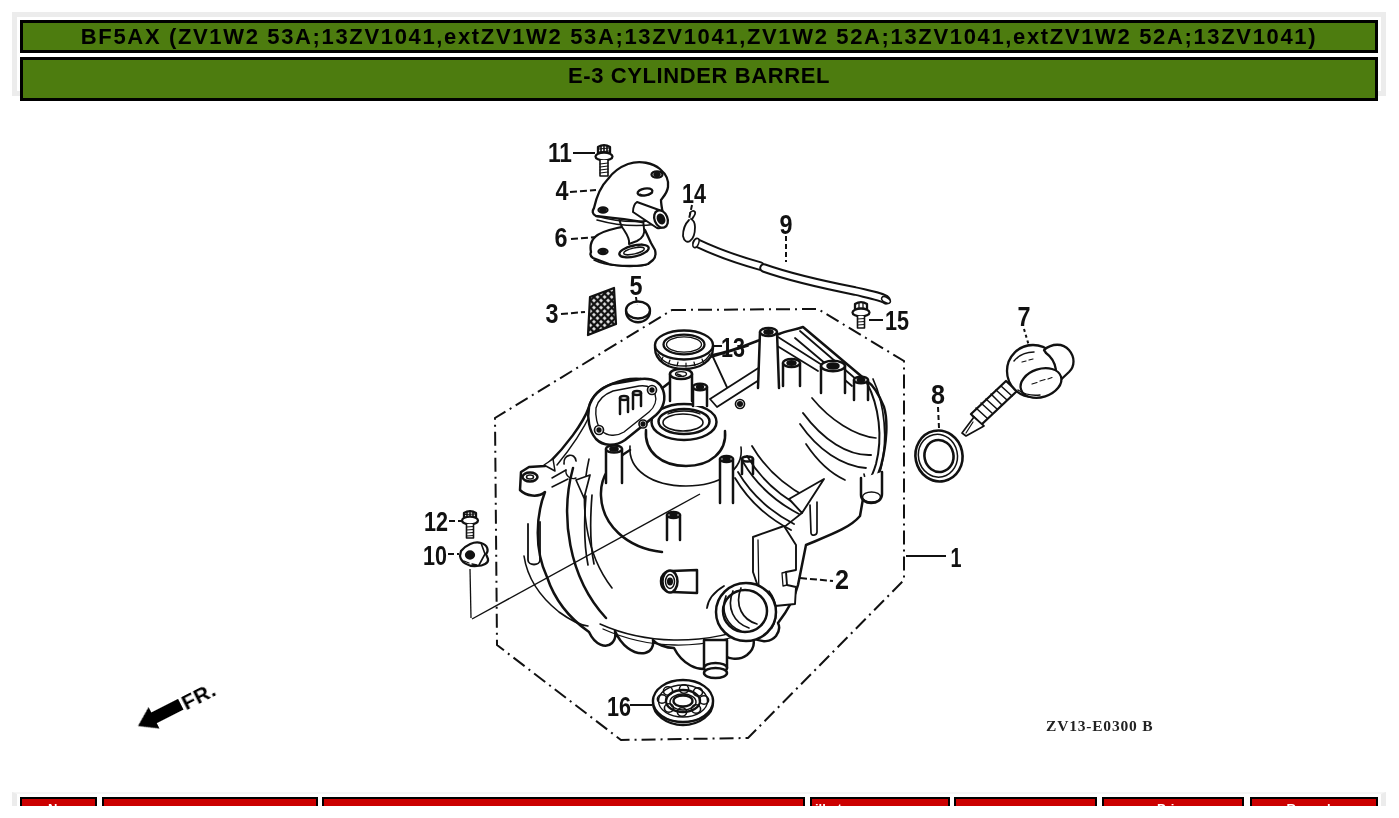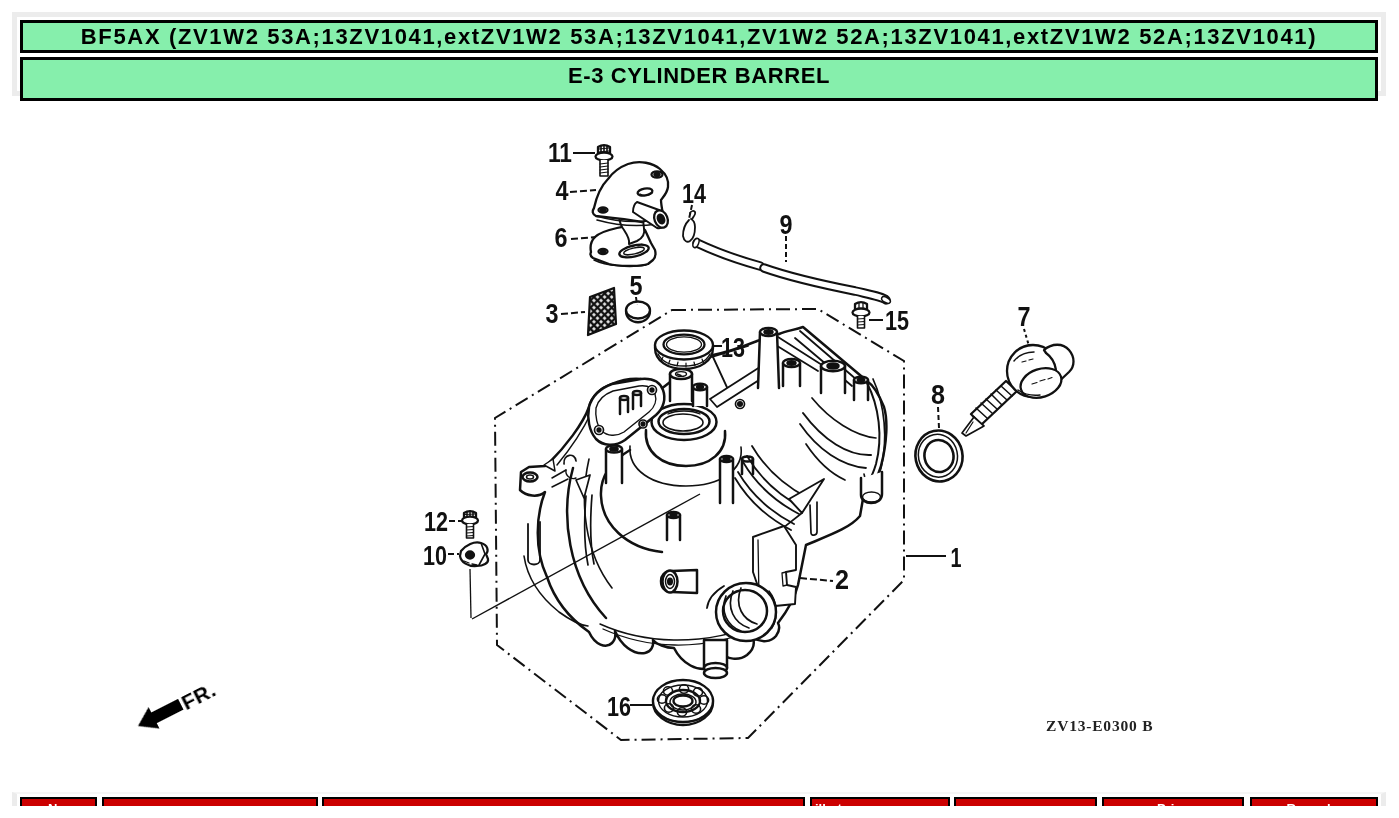--- a/index.html
+++ b/index.html
@@ -1,18 +1,18 @@
 <!DOCTYPE html>
 <html><head>
 <meta charset="utf-8">
 <style>
 html,body{margin:0;padding:0;background:#ffffff;width:1399px;height:818px;overflow:hidden;}
 body{font-family:"Liberation Sans",sans-serif;position:relative;-webkit-font-smoothing:antialiased;}
 .frame{position:absolute;left:12px;top:12px;width:1364px;height:74px;border:5px solid #ececec;background:#fff;}
-.hbox{position:absolute;box-sizing:border-box;border:3px solid #000;background:#86efac;text-align:center;font-weight:bold;color:#000;filter:opacity(0.999);}
+.hbox{position:absolute;box-sizing:border-box;border:3px solid #000;background:#4d7c0f;text-align:center;font-weight:bold;color:#000;filter:opacity(0.999);}
 .hbox1{left:3px;top:3px;width:1358px;height:33px;font-size:22px;line-height:27px;letter-spacing:1.65px;}
 .hbox2{left:3px;top:40px;width:1358px;height:44px;font-size:22px;line-height:31px;letter-spacing:0.6px;}
 .botframe{position:absolute;left:12px;top:792px;width:1364px;height:12px;filter:opacity(0.999);border-left:5px solid #ececec;border-right:5px solid #ececec;border-top:2px solid #f6f6f6;overflow:hidden;background:#fff;}
 .cell{position:absolute;top:3px;height:30px;box-sizing:border-box;border:2.5px solid #000;background:#cc0000;color:#fff;font-weight:bold;font-size:13px;text-align:center;padding-top:2px;overflow:hidden;}
 svg{position:absolute;left:0;top:0;}
 </style>
 </head>
 <body>
 <div class="frame">
   <div class="hbox hbox1">BF5AX (ZV1W2 53A;13ZV1041,extZV1W2 53A;13ZV1041,ZV1W2 52A;13ZV1041,extZV1W2 52A;13ZV1041)</div>

